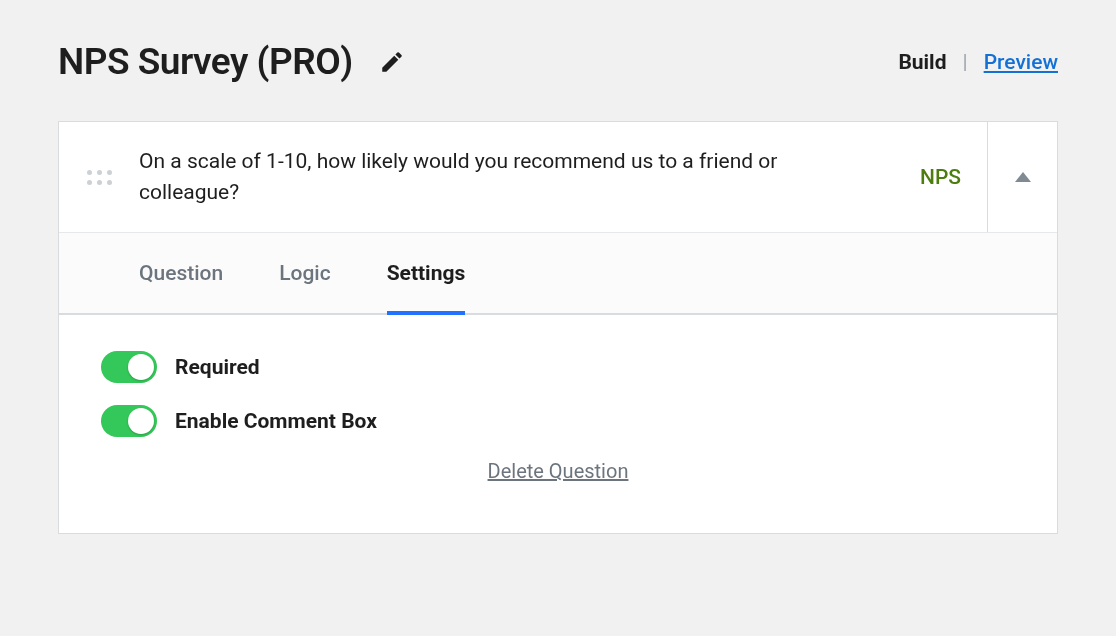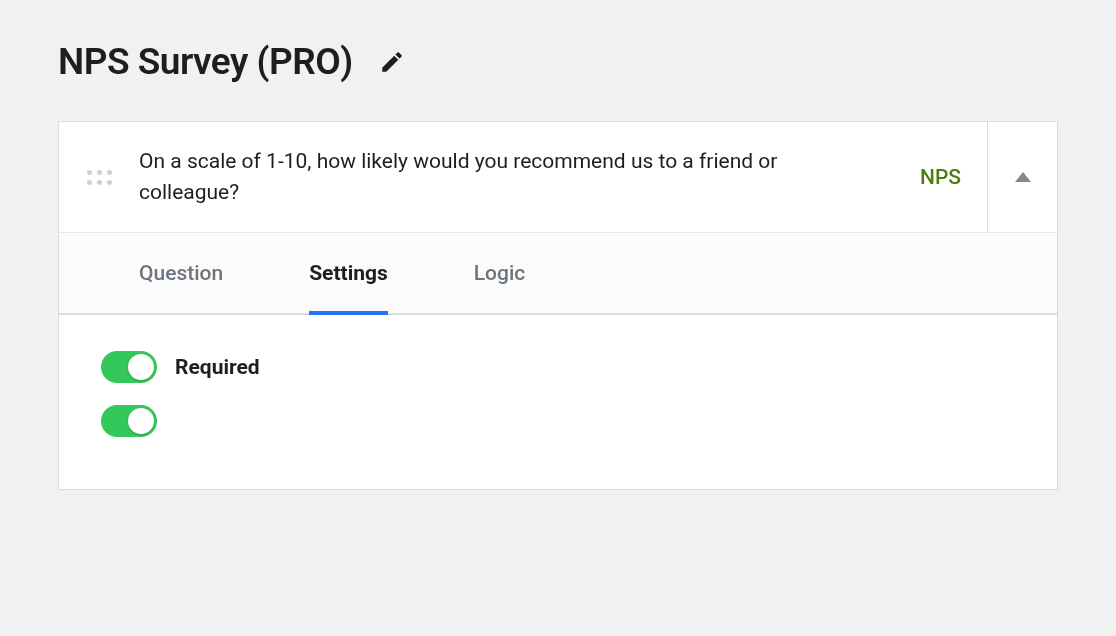--- a/index.html
+++ b/index.html
@@ -80,41 +80,41 @@
       display: flex;
       align-items: center;
       justify-content: center;
       border-left: 1px solid #d9dcdf;
       cursor: pointer;
     }
     .collapse svg { fill:#7f8a93; }
     .tabs {
       display: flex;
       padding: 0 0 0 80px;
-      gap: 86px;
+      gap: 56px;
       border-top: 1px solid #e6e8ea;
       border-bottom: 1px solid #d9dcdf;
       background: #fbfbfb;
       box-shadow: inset 0 -1px 0 #d9dcdf;
     }
     .tab {
       padding: 28px 0 26px;
       font-size: 21px;
       font-weight: 500;
       color: #6c757d;
       cursor: pointer;
       border-bottom: 4px solid transparent;
       margin-bottom: -1px;
     }
     .tab.active {
       font-weight: 700;
       color: #1e1e1e;
       border-bottom: 4px solid #2271ff;
     }
-    .settings-body { padding: 36px 42px 38px 42px; background:#fff;}
+    .settings-body { padding: 36px 42px 50px 42px; background:#fff;}
     .toggle-row {
       display: flex;
       align-items: center;
       gap: 18px;
       margin-bottom: 22px;
     }
     .toggle-row:last-of-type { margin-bottom: 14px; }
     .switch {
       width: 56px;
       height: 32px;
@@ -160,20 +160,25 @@
 
 <div class="header">
   <div class="title-wrap">
     <h1 class="title">NPS Survey (PRO)</h1>
     <span class="pencil">
       <svg width="26" height="26" viewBox="0 0 24 24" fill="#1e1e1e">
           <path d="M3 17.25V21h3.75l11.06-11.06-3.75-3.75L3 17.25zM20.71 7.04a1 1 0 0 0 0-1.41l-2.34-2.34a1 1 0 0 0-1.41 0l-1.83 1.83 3.75 3.75 1.83-1.83z"></path>
         </svg>
     </span>
   </div>
+  <div class="modes">
+    <span class="mode-build">Build</span>
+    <span class="pipe">|</span>
+    <span class="mode-preview">Preview</span>
+  </div>
 </div>
 
 <div class="card">
 
   <div class="question-row">
     <div class="drag">
       <div class="drag-dots">
         <span></span>
           <span></span>
           <span></span>
@@ -186,27 +191,31 @@
     <div class="question-type">NPS</div>
     <div class="collapse">
       <svg width="16" height="10" viewBox="0 0 16 10">
           <path d="M8 0l8 10H0z"></path>
         </svg>
     </div>
   </div>
 
   <div class="tabs">
     <div class="tab">Question</div>
+    <div class="tab">Logic</div>
     <div class="tab active">Settings</div>
-    <div class="tab">Logic</div>
   </div>
 
   <div class="settings-body">
     <div class="toggle-row">
       <div class="switch"></div>
       <div class="toggle-label">Required</div>
     </div>
     <div class="toggle-row">
       <div class="switch"></div>
+      <div class="toggle-label">Enable Comment Box</div>
+    </div>
+    <div class="delete">
+      <a>Delete Question</a>
     </div>
   </div>
 
 </div>
 
 </body></html>

